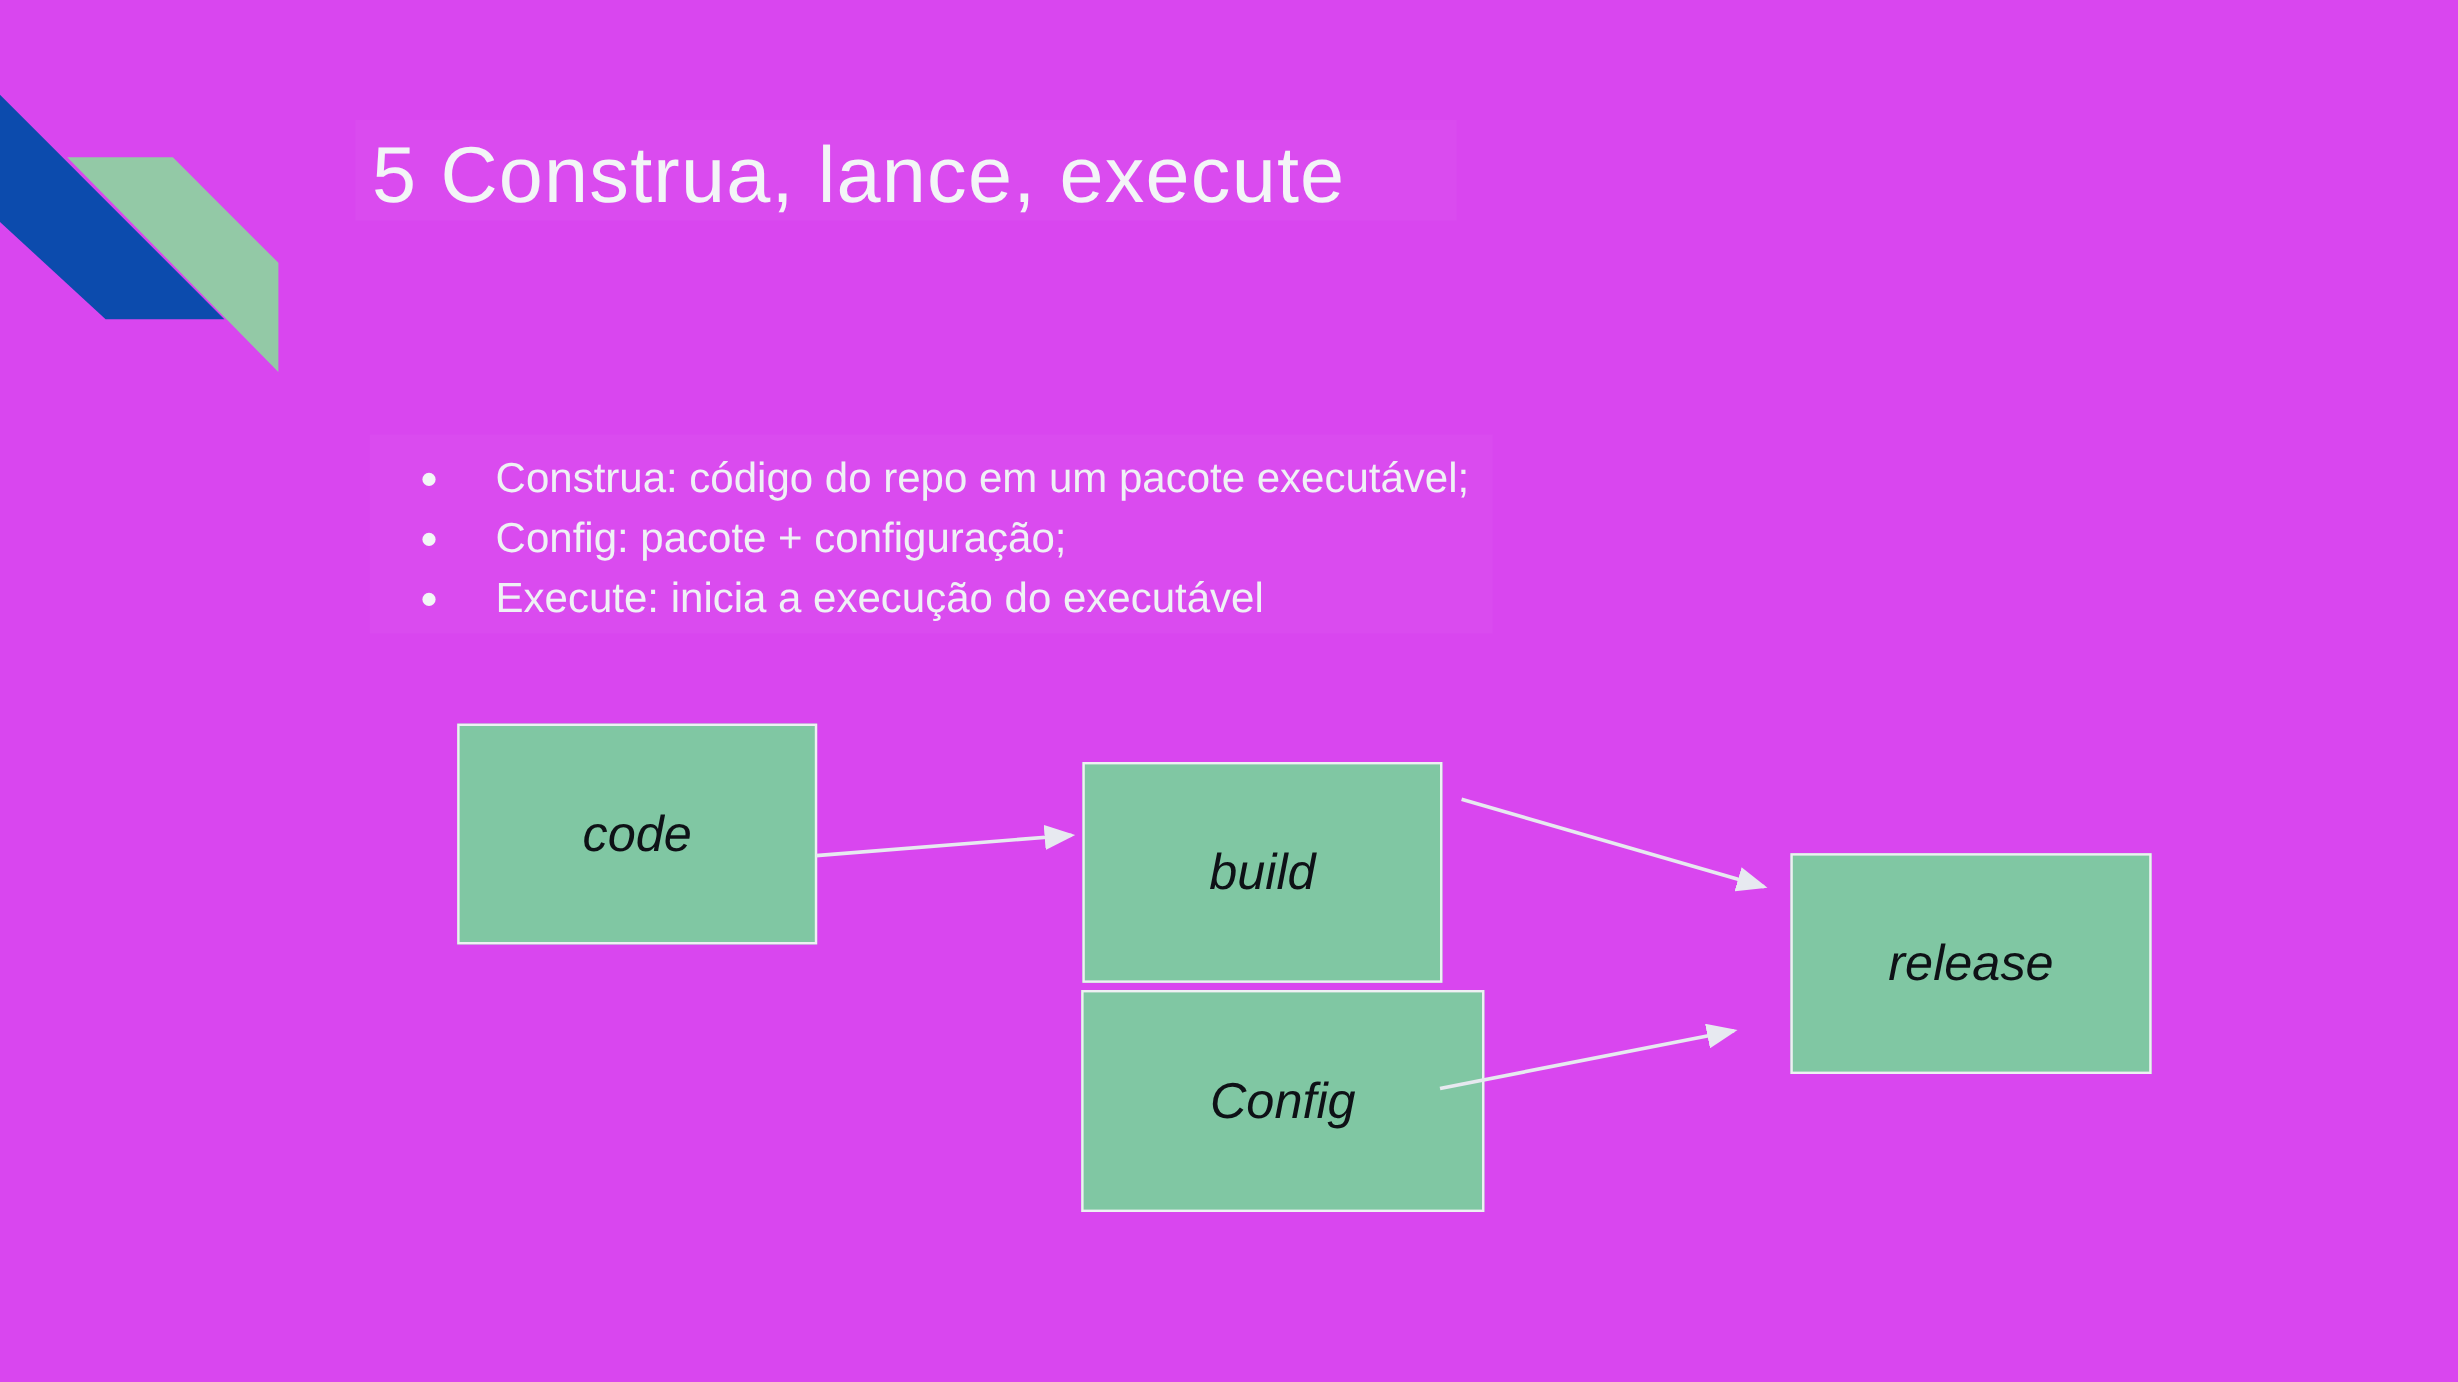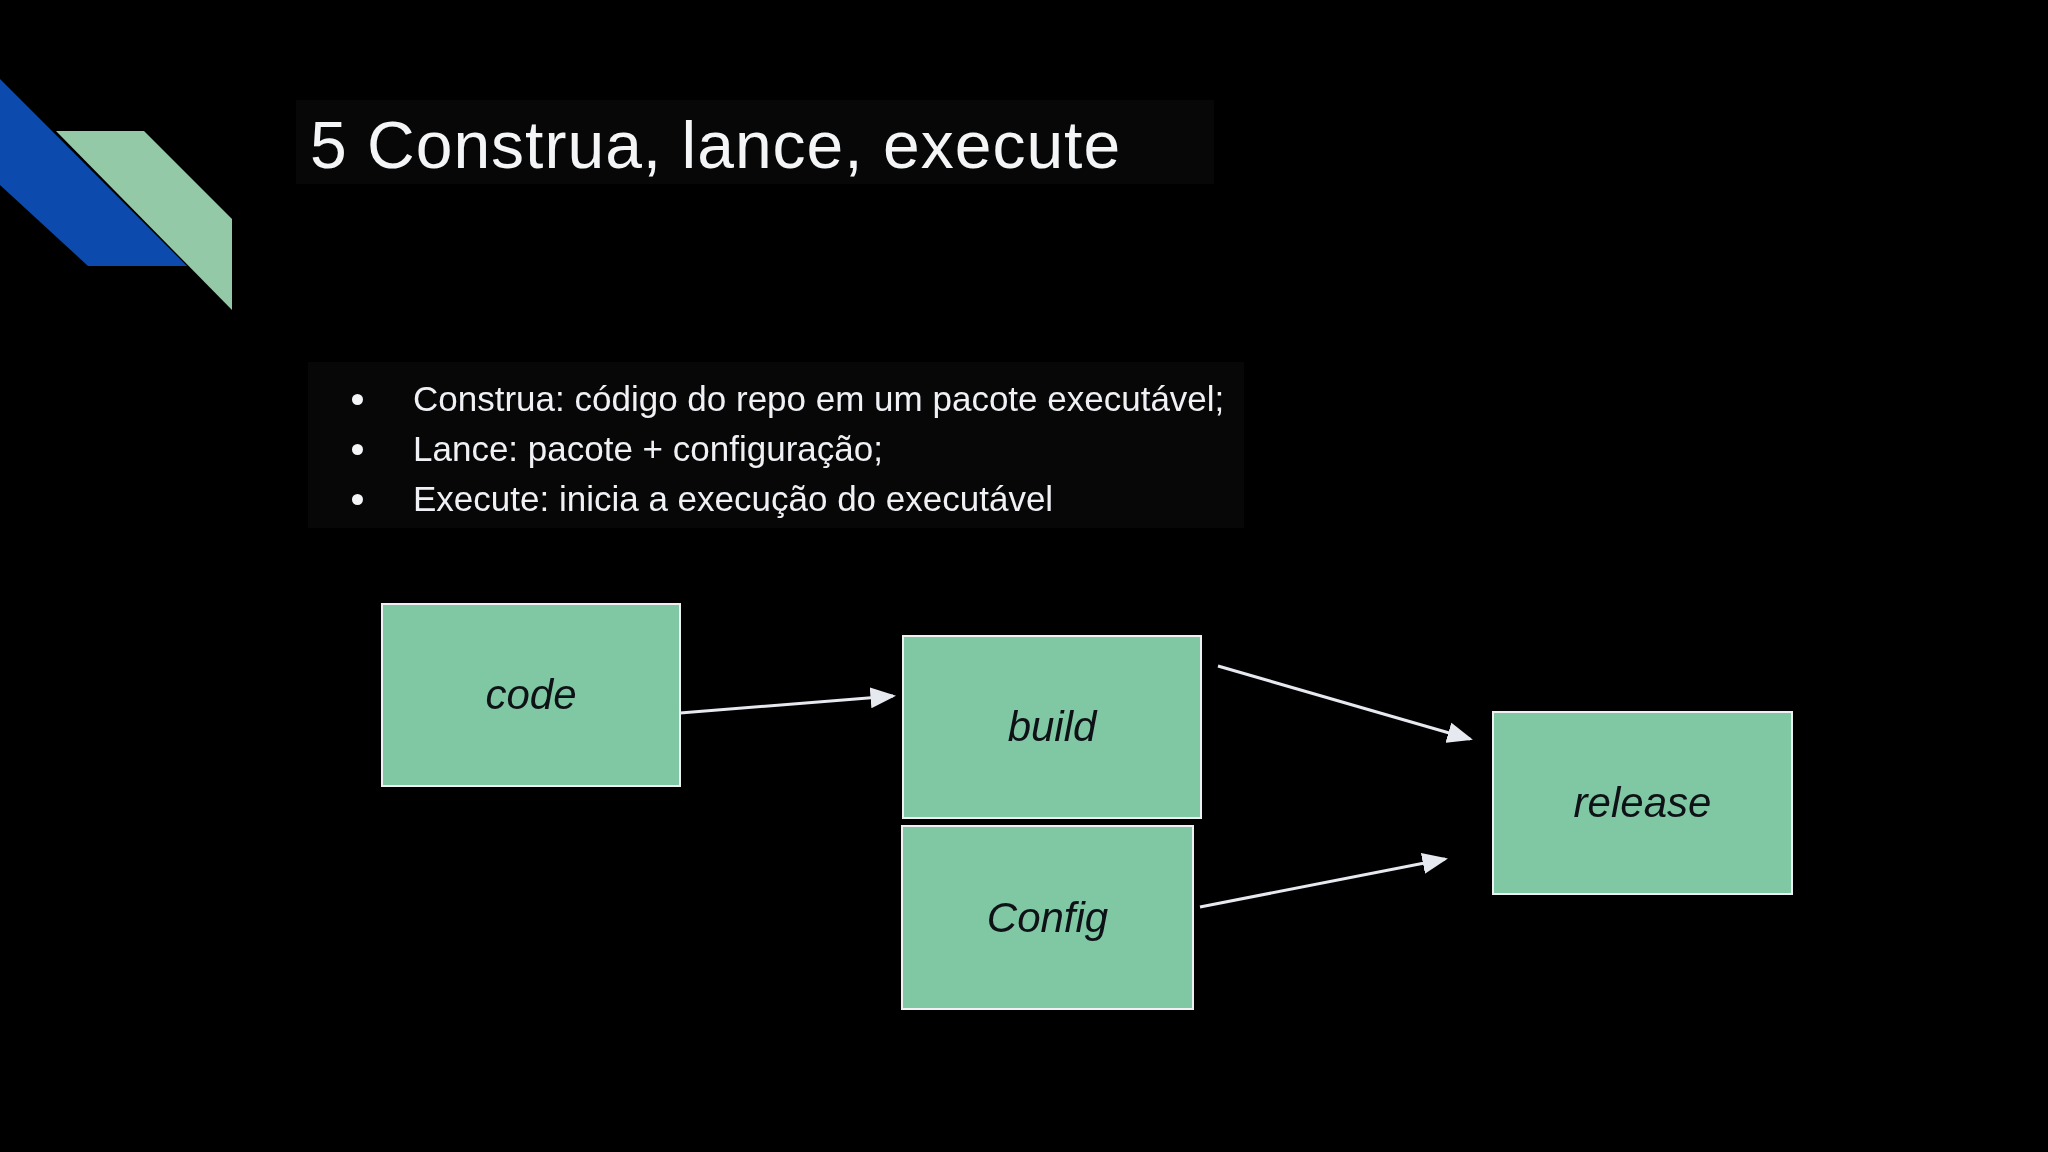--- a/index.html
+++ b/index.html
@@ -4,21 +4,21 @@
 <style>
   html, body {
     margin: 0;
     padding: 0;
     background: #14161f;
   }
   .slide {
     position: relative;
     width: 2048px;
     height: 1152px;
-    background: #000000;
+    background: #d946ef;
     overflow: hidden;
     font-family: "Liberation Sans", sans-serif;
   }
 
   
   .corner-svg {
     position: absolute;
     left: 0;
     top: 0;
     display: block;
@@ -80,21 +80,21 @@
     align-items: center;
     justify-content: center;
   }
   .node-label {
     font-size: 42px;
     color: #0e1116;
     font-style: italic;
   }
   .node-code    { left: 381px;  top: 603px; width: 300px; height: 184px; }
   .node-build   { left: 902px;  top: 635px; width: 300px; height: 184px; }
-  .node-config  { left: 901px;  top: 825px; width: 293px; height: 185px; }
+  .node-config  { left: 901px;  top: 825px; width: 336px; height: 185px; }
   .node-release { left: 1492px; top: 686px; width: 301px; height: 184px; margin-top: 25px; }
 
   .arrows-svg {
     position: absolute;
     left: 0;
     top: 0;
     pointer-events: none;
   }
 </style>
 </head>
@@ -112,21 +112,21 @@
 
   <div class="slide-title">5 Construa, lance, execute</div>
 
   <div class="bullets">
     <div class="bullet-row">
       <div class="bullet-dot"></div>
       <div class="bullet-text">Construa: código do repo em um pacote executável;</div>
     </div>
     <div class="bullet-row">
       <div class="bullet-dot"></div>
-      <div class="bullet-text">Lance: pacote + configuração;</div>
+      <div class="bullet-text">Config: pacote + configuração;</div>
     </div>
     <div class="bullet-row">
       <div class="bullet-dot"></div>
       <div class="bullet-text">Execute: inicia a execução do executável</div>
     </div>
   </div>
 
   <div>
 
     <div class="node node-code">

